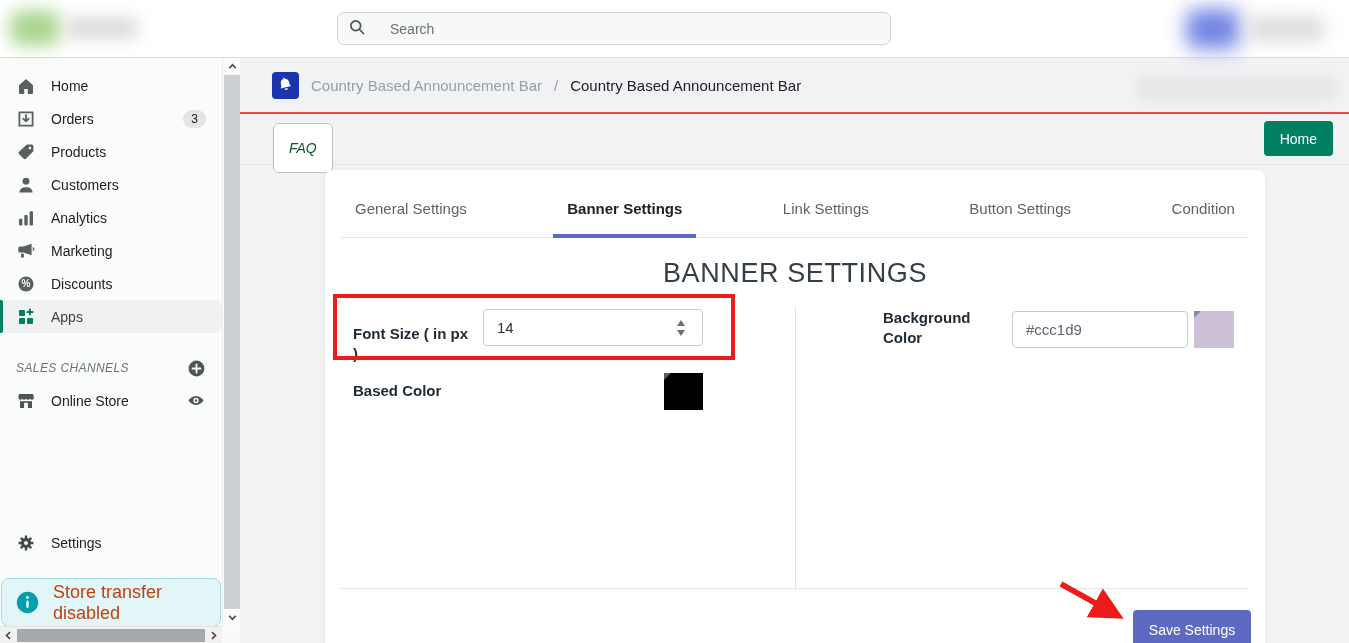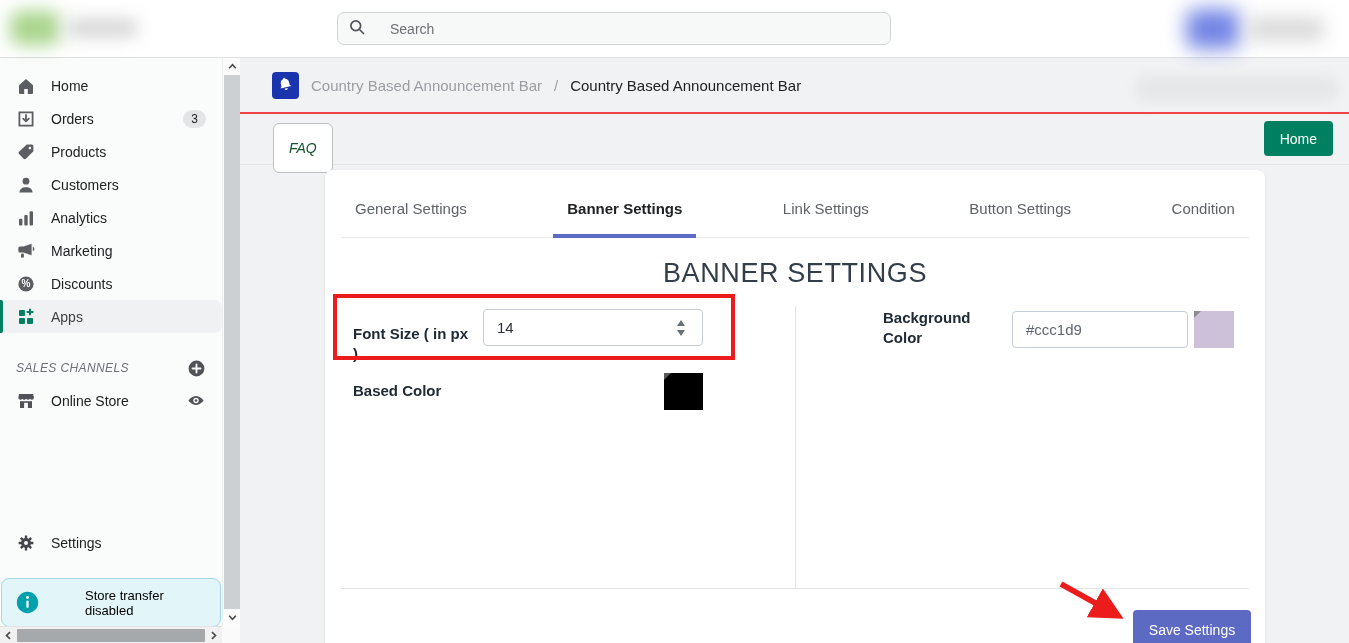--- a/index.html
+++ b/index.html
@@ -25,21 +25,21 @@
   .nav-item .ico { width:20px; height:20px; flex:none; display:flex; align-items:center; justify-content:center; }
   .nav-item.active { background:#f0f1f2; border-radius:0 8px 8px 0; }
   .nav-item.active::before { content:""; position:absolute; left:0; top:0; bottom:0; width:3px; background:#008060; border-radius:0 2px 2px 0; }
   .nav-item.active .lbl { color:#404040; }
   .badge { margin-left:auto; background:#e4e5e7; color:#202223; font-size:12px; border-radius:10px; padding:2px 8px; }
   .sc-header { margin-top:25px; padding:0 16px; display:flex; align-items:center; justify-content:space-between; font-size:12px; color:#6d7175; letter-spacing:.4px; }
   .sc-header .lbl { font-size:12px;font-style:italic; }
   .row-right { margin-left:auto; width:20px; height:20px; display:flex; align-items:center; justify-content:center; }
   .settings-item { position:absolute; top:468px; left:0; width:100%; }
   .notice-banner { position:absolute; left:1px; top:520px; width:220px; height:49px; background:#e2f5f9; border:1px solid #a3dbe4; border-radius:8px; display:flex; align-items:center; padding:0 14px; gap:14px; }
-  .notice-banner .txt { font-size:13px; color:#000000;margin-left:32px; }
+  .notice-banner .txt { font-size:18px; color:#c2410c; }
 
   
   .vscroll { position:absolute; left:222px; top:58px; width:18px; height:568px; background:#fbfbfb; border-left:1px solid #ececec; z-index:25; }
   .vscroll .arrow { position:absolute; left:0; width:18px; height:17px; display:flex; align-items:center; justify-content:center; cursor:pointer; }
   .vscroll .arrow.up { top:0; }
   .vscroll .arrow.down { bottom:0; }
   .vthumb { position:absolute; left:1px; top:17px; width:16px; height:534px; background:#cdd0d2; cursor:pointer; }
   .hscroll { position:absolute; left:0; top:626px; width:240px; height:17px; background:#f1f1f1; border-top:1px solid #e3e3e3; z-index:26; display:flex; align-items:center; }
   .hscroll .arrow { width:16px; height:17px; display:flex; align-items:center; justify-content:center; cursor:pointer; }
   .hthumb { position:absolute; left:17px; top:2px; width:188px; height:13px; background:#a6a9ab; border-radius:1px; cursor:pointer; }

